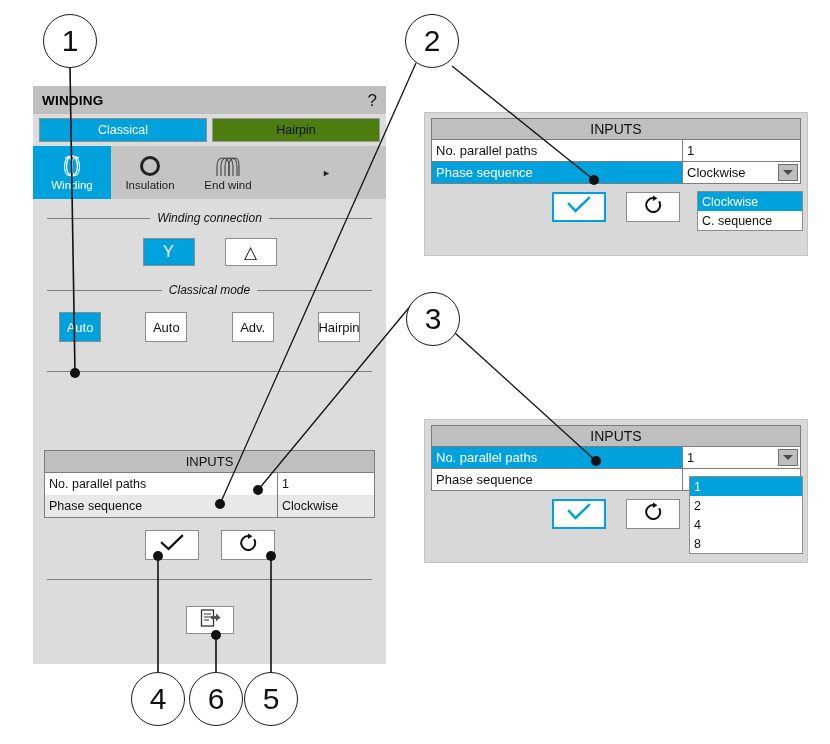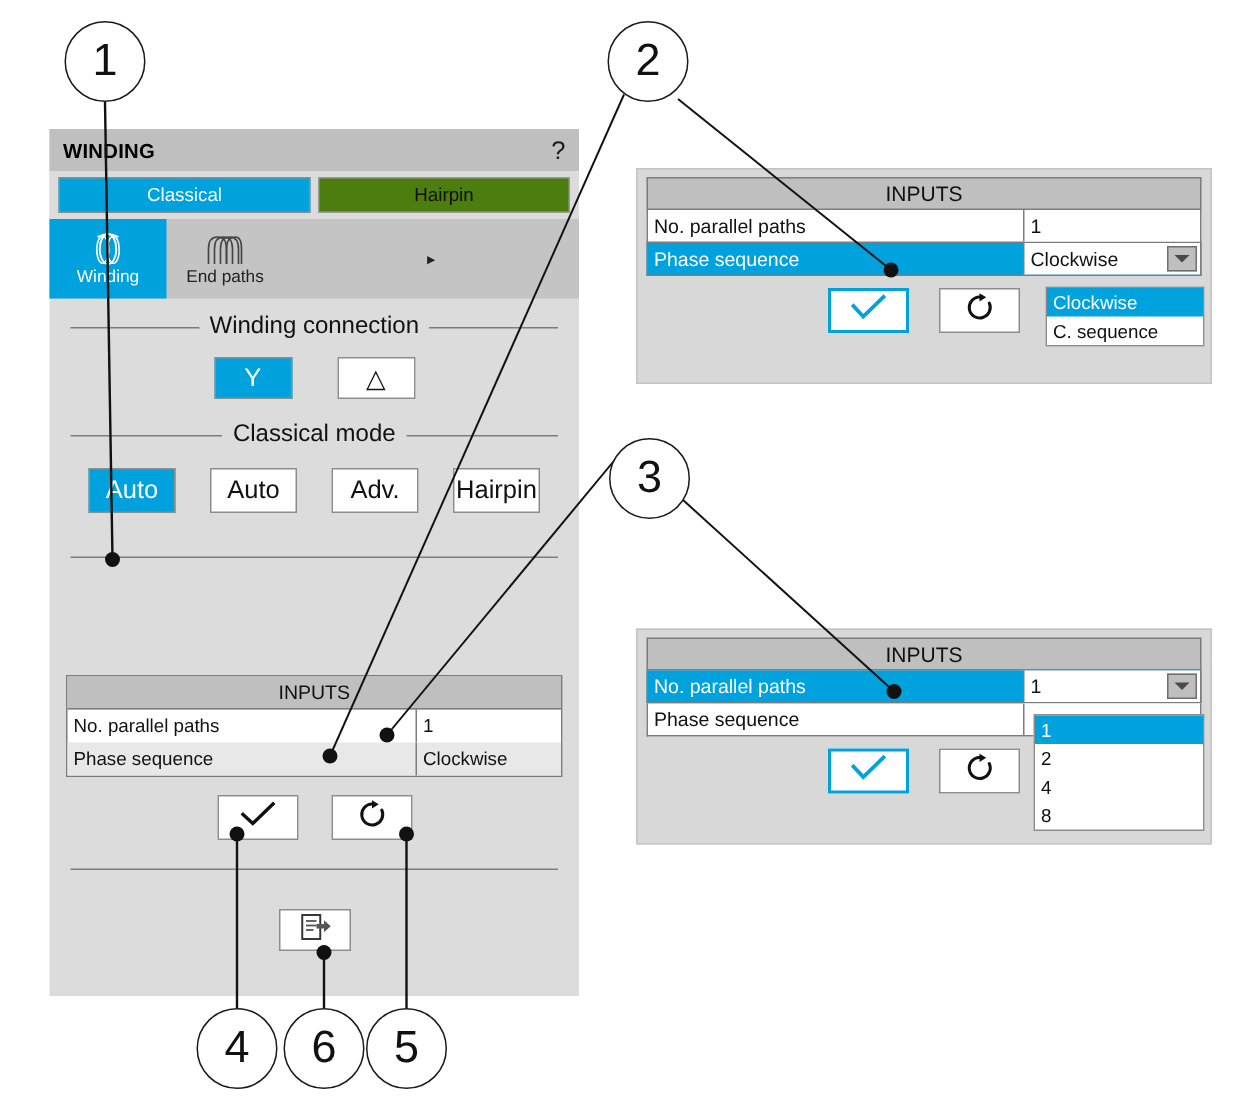--- a/index.html
+++ b/index.html
@@ -108,24 +108,25 @@
 
   
   .group-sep {
     height: 16px;
     display: flex;
     align-items: center;
     width: 100%;
   }
   .group-sep .line { flex: 1; height: 1px; background: #7d7d7d; }
   .group-sep .cap {
-    font-size: 16px;
+    font-size: 12px;
     color: #111;
     padding: 0 7px;
     white-space: nowrap;
+    font-style: italic;
   }
   .plain-sep { height: 1px; background: #7d7d7d; }
 
   .section-body {
     display: flex;
     justify-content: center;
     align-items: center;
     gap: 30px;
   }
   .sq-btn {
@@ -134,26 +135,26 @@
     background: #ffffff;
     display: flex; align-items: center; justify-content: center;
     box-sizing: border-box;
     font-size: 12.5px;
     color: #111;
   }
   .sq-btn.active { background: #00a2de; color: #ffffff; }
 
   .mode-row { display: flex; justify-content: space-between; padding: 0 12px; }
   .mode-btn {
-    width: 58px; height: 30px;
+    width: 42px; height: 30px;
     border: 1px solid #8d8d8d;
     background: #ffffff;
     display: flex; align-items: center; justify-content: center;
     box-sizing: border-box;
-    font-size: 17px;
+    font-size: 13px;
     color: #111;
   }
   .mode-btn.active { background: #00a2de; color: #ffffff; }
 
   
   .inputs-table {
     border: 1px solid #7d7d7d;
     box-sizing: border-box;
     background: #ffffff;
   }
@@ -339,31 +340,39 @@
             <ellipse cx="13" cy="12" rx="5.5" ry="10" fill="none" stroke="#fff" stroke-width="1.3"></ellipse>
             <ellipse cx="9.5" cy="12.5" rx="4" ry="9" fill="none" stroke="#fff" stroke-width="1.1"></ellipse>
             <ellipse cx="16.5" cy="12.5" rx="4" ry="9" fill="none" stroke="#fff" stroke-width="1.1"></ellipse>
             <path d="M6 4 Q13 0 20 4" fill="none" stroke="#fff" stroke-width="1.1"></path>
           </svg>
         </span>
         <span class="tool-label">Winding</span>
       </div>
 
 
+      <div class="tool-item">
+        <span class="tool-icon">
+          <svg width="24" height="24" viewBox="0 0 24 24">
+            <circle cx="12" cy="12" r="8.5" fill="none" stroke="#222" stroke-width="3"></circle>
+          </svg>
+        </span>
+        <span class="tool-label">Insulation</span>
+      </div>
 
       <div class="tool-item">
         <span class="tool-icon">
           <svg width="28" height="22" viewBox="0 0 28 22">
             <path d="M3 21 L3 11 Q3 3 9 3 Q15 3 15 11 L15 21" fill="none" stroke="#444" stroke-width="1.1"></path>
             <path d="M7 21 L7 11 Q7 3 13 3 Q19 3 19 11 L19 21" fill="none" stroke="#444" stroke-width="1.1"></path>
             <path d="M11 21 L11 11 Q11 3 17 3 Q23 3 23 11 L23 21" fill="none" stroke="#444" stroke-width="1.1"></path>
             <path d="M15 21 L15 11 Q15 3 21 3 Q25 3 25 11 L25 21" fill="none" stroke="#444" stroke-width="1.1"></path>
           </svg>
         </span>
-        <span class="tool-label">End paths</span>
+        <span class="tool-label">End wind</span>
       </div>
 
       <div id="toolbar-more">►</div>
     </div>
 
     <div class="abs" style="left:14px; top:124px; width:325px;">
       <div class="group-sep">
         <span class="line"></span>
         <span class="cap">Winding connection</span>
         <span class="line"></span>

